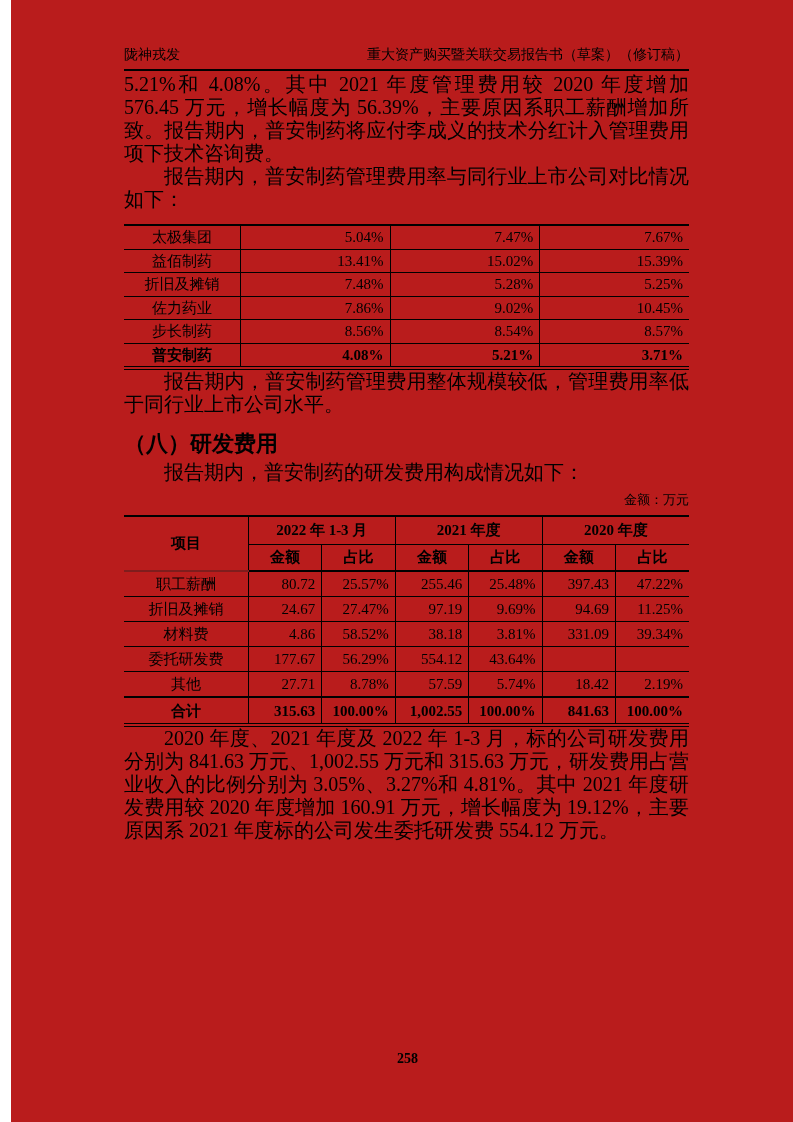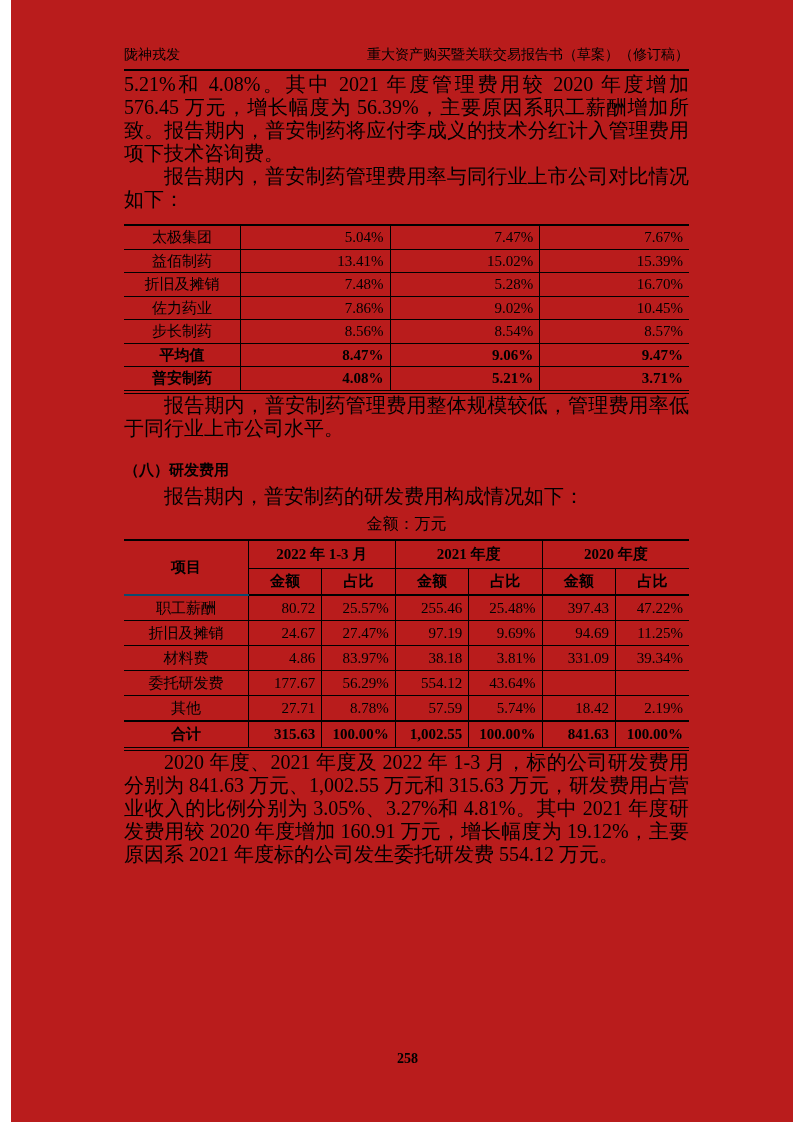--- a/index.html
+++ b/index.html
@@ -38,31 +38,31 @@
     line-height: 23px;
     text-align: justify;
   }
   .indent { text-indent: 2em; }
   .p1 { margin-top: 20px; }
   .item-heading { margin-top: 3px; text-align: left; }
   .table1 { margin-top: 13px; }
   .p3 { margin-top: 17px; }
   .section-heading {
     margin: 15px 0 0 0;
-    font-family: Liberation Serif, serif;
-    font-size: 15px;
+    font-family: Liberation Mono, monospace;
+    font-size: 22px;
     font-weight: bold;
     line-height: 30px;
   }
   .p4 { margin-top: 13px; }
   .unit-label {
     margin-top: 6px;
     margin-bottom: 5px;
-    text-align: center;
-    font-size: 16px;
+    text-align: right;
+    font-size: 13px;
     line-height: 20px;
   }
   .p5 { margin-top: 17px; }
 
   table {
     width: 100%;
     border-collapse: collapse;
     font-size: 15px;
     table-layout: fixed;
   }
@@ -73,21 +73,21 @@
 
   
   .t1 tr.head th { height: 32px; border-bottom: 2px solid #000; }
   .t1 td { height: 22.5px; border-bottom: 1px solid #000; line-height: 20px; }
   .t1 tr.bold-row td { font-weight: bold; }
 
   
   .t2 th { border-bottom: 1px solid #000; }
   .t2 tr.head1 th { height: 27px; }
   .t2 tr.head2 th { height: 25px; border-bottom: 2px solid #000; }
-  .t2 th.item-col { border-bottom: 2px solid #0c4a6e; }
+  .t2 th.item-col { border-bottom: 2px solid #7f1d1d; }
   .t2 td { height: 24px; border-bottom: 1px solid #000; line-height: 22px; }
   .t2 tr.total td { font-weight: bold; border-top: 2px solid #000; height: 25px; }
 
   .c { text-align: center; }
   .r { text-align: right; }
 
   .doc-footer {
     position: absolute;
     bottom: 55px;
     left: 0;
@@ -131,39 +131,33 @@
       <tr>
         <td class="c">益佰制药</td>
         <td class="r vline">13.41%</td>
         <td class="r vline">15.02%</td>
         <td class="r vline">15.39%</td>
       </tr>
       <tr>
         <td class="c">折旧及摊销</td>
         <td class="r vline">7.48%</td>
         <td class="r vline">5.28%</td>
-        <td class="r vline">16.70%</td>
+        <td class="r vline">5.25%</td>
       </tr>
       <tr>
         <td class="c">佐力药业</td>
         <td class="r vline">7.86%</td>
         <td class="r vline">9.02%</td>
         <td class="r vline">10.45%</td>
       </tr>
       <tr>
         <td class="c">步长制药</td>
         <td class="r vline">8.56%</td>
         <td class="r vline">8.54%</td>
         <td class="r vline">8.57%</td>
-      </tr>
-      <tr class="bold-row">
-        <td class="c" style="font-weight:bold">平均值</td>
-        <td class="r vline">8.47%</td>
-        <td class="r vline">9.06%</td>
-        <td class="r vline">9.47%</td>
       </tr>
       <tr class="bold-row">
         <td class="c" style="font-weight:bold">普安制药</td>
         <td class="r vline">4.08%</td>
         <td class="r vline">5.21%</td>
         <td class="r vline">3.71%</td>
       </tr>
     </tbody>
       </table>
 
@@ -214,21 +208,21 @@
         <td class="r vline">24.67</td>
         <td class="r vline">27.47%</td>
         <td class="r vline">97.19</td>
         <td class="r vline">9.69%</td>
         <td class="r vline">94.69</td>
         <td class="r vline">11.25%</td>
       </tr>
       <tr>
         <td class="c">材料费</td>
         <td class="r vline">4.86</td>
-        <td class="r vline">83.97%</td>
+        <td class="r vline">58.52%</td>
         <td class="r vline">38.18</td>
         <td class="r vline">3.81%</td>
         <td class="r vline">331.09</td>
         <td class="r vline">39.34%</td>
       </tr>
       <tr>
         <td class="c">委托研发费</td>
         <td class="r vline">177.67</td>
         <td class="r vline">56.29%</td>
         <td class="r vline">554.12</td>

